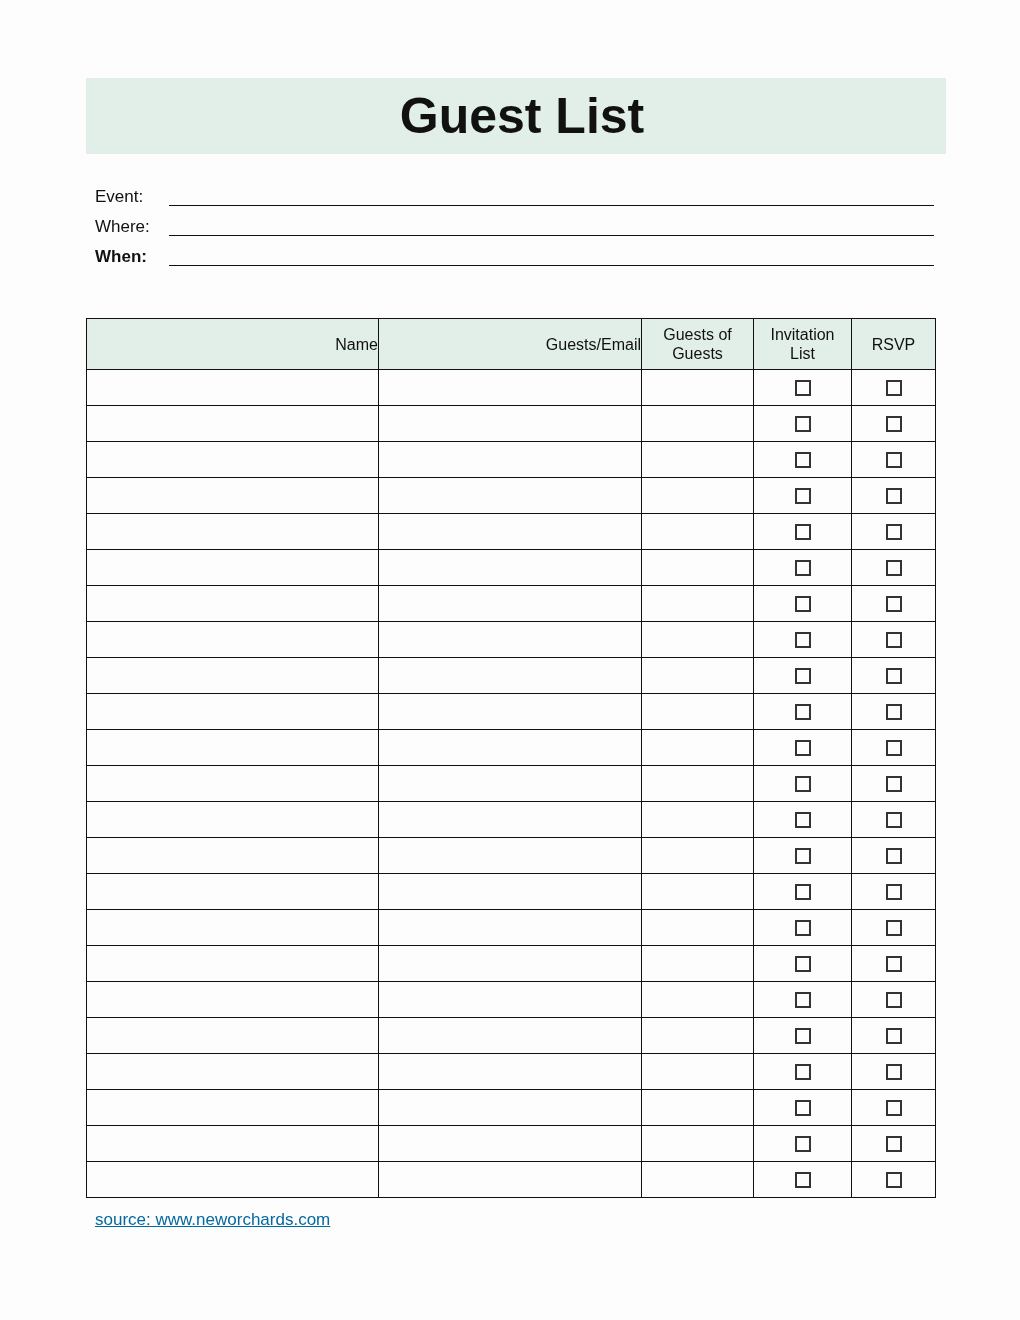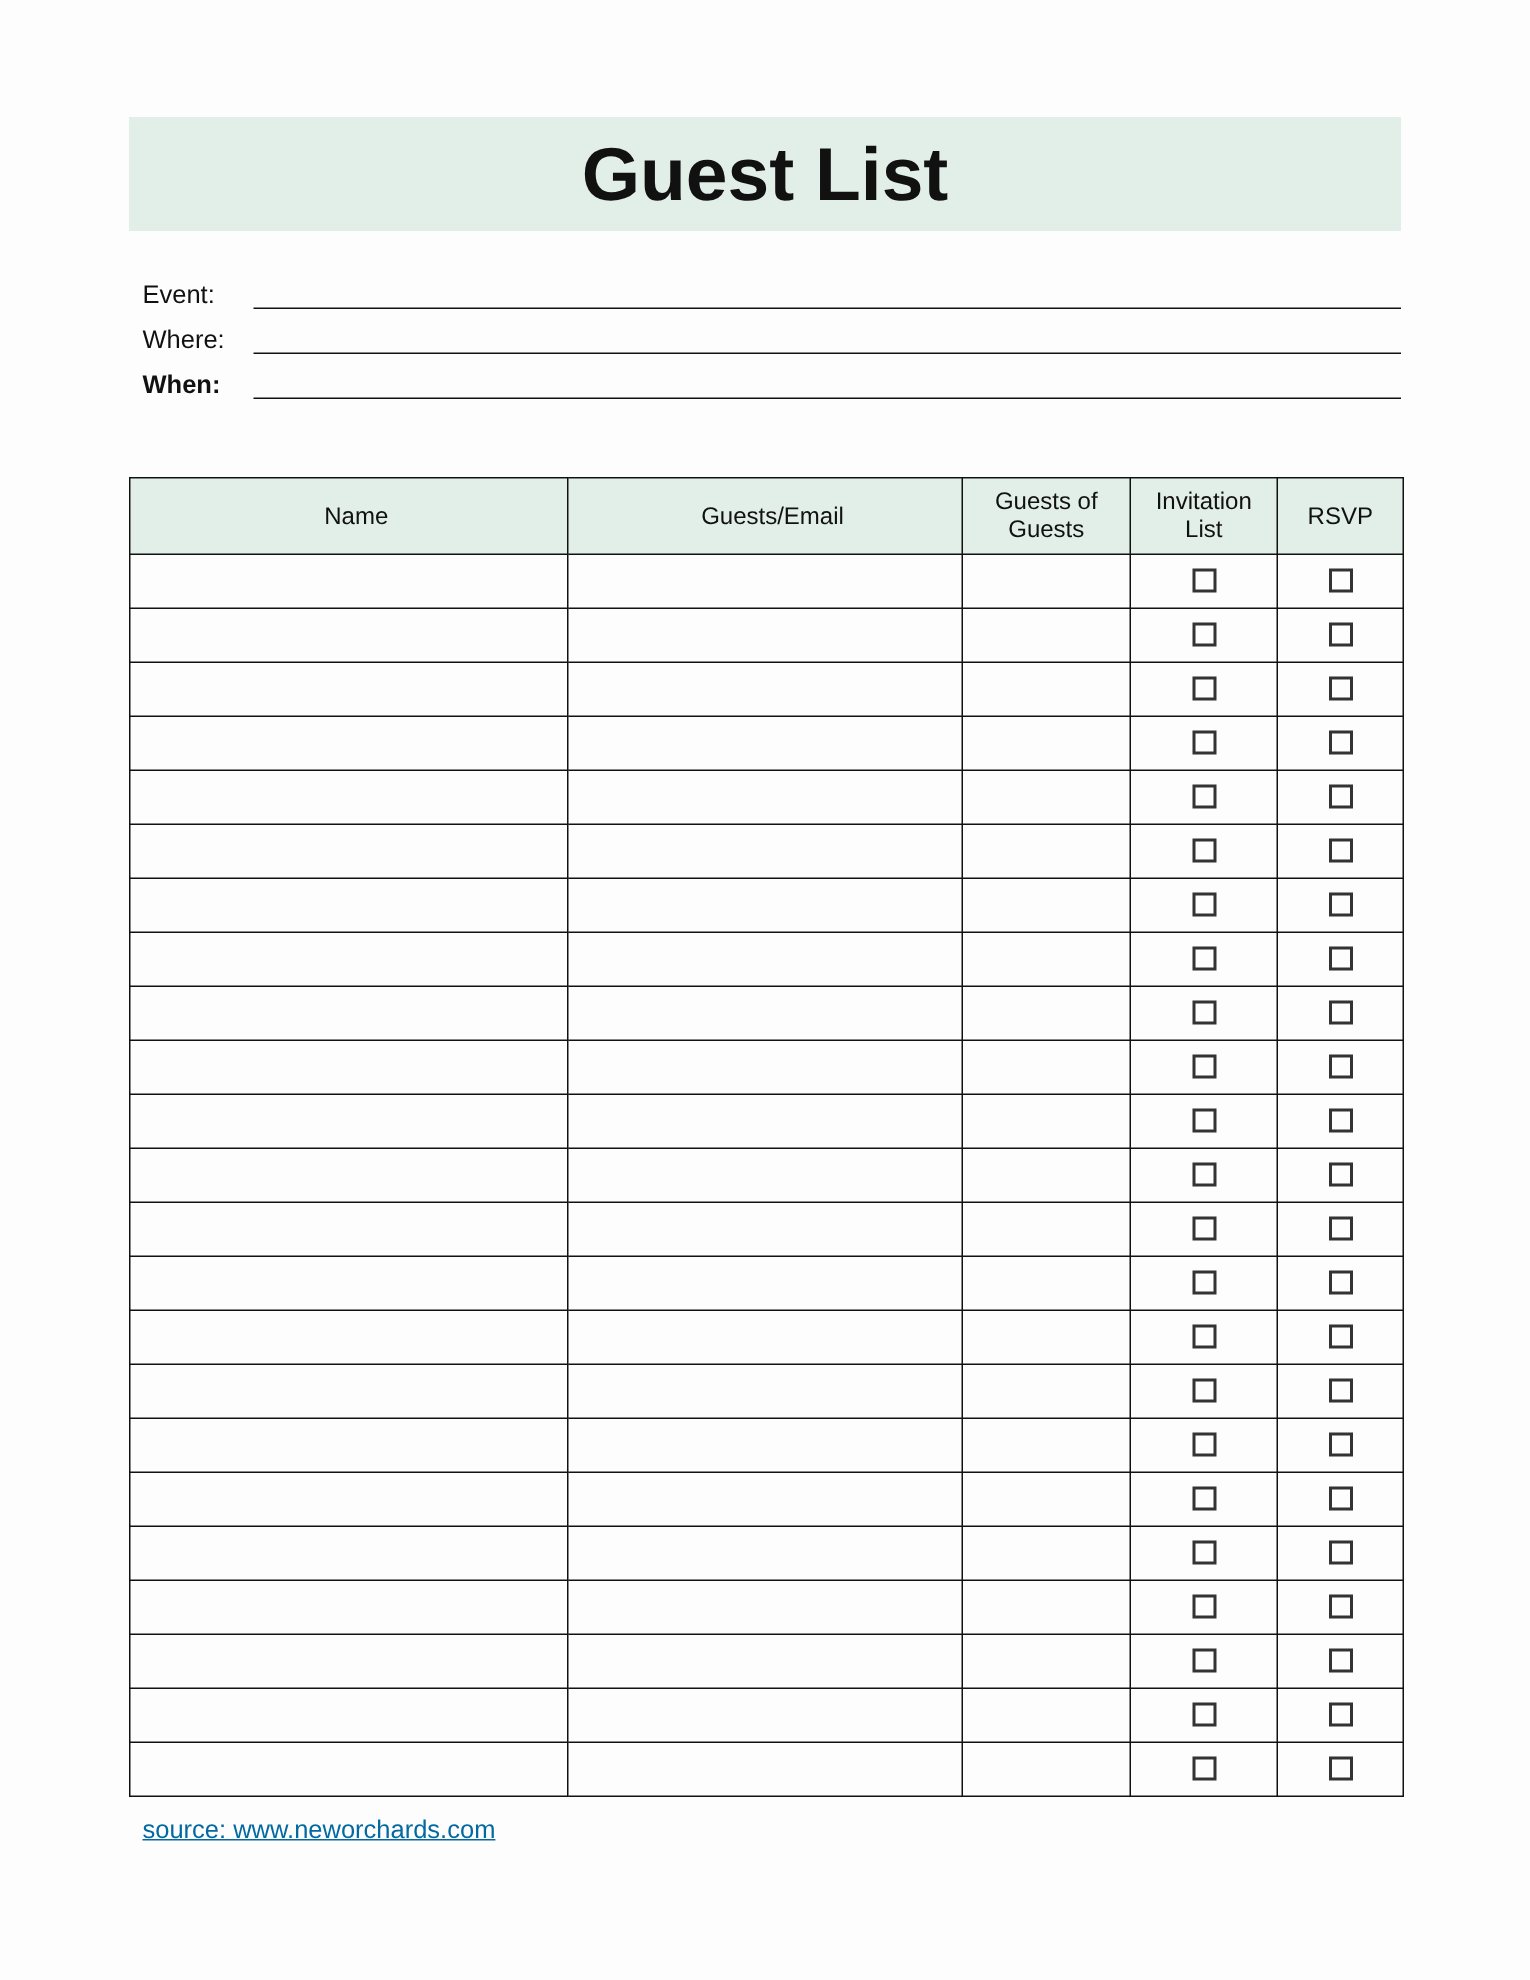--- a/index.html
+++ b/index.html
@@ -1,25 +1,25 @@
 <!DOCTYPE html>
 <html><head>
 <meta charset="utf-8">
 <style>
   html,body{margin:0;padding:0;background:#fdfdfd;}
   body{width:1020px;height:1320px;position:relative;font-family:"Liberation Sans",sans-serif;color:#111;}
-  .title-band{position:absolute;left:86px;top:78px;width:848px;height:76px;background:#e2efe9;display:flex;align-items:center;justify-content:center;}
+  .title-band{position:absolute;left:86px;top:78px;width:848px;height:76px;background:#e2efe9;display:flex;align-items:center;justify-content:center;padding-left:12px;}
   .title{font-size:50px;font-weight:bold;letter-spacing:0px;}
   .field{position:absolute;left:95px;width:839px;height:24px;}
   .field .lbl{position:absolute;left:0;top:2px;font-size:17px;}
   .field .line{position:absolute;left:74px;right:0;top:20px;border-bottom:1px solid #111;height:0;}
   table{position:absolute;left:86px;top:318px;width:849px;border-collapse:collapse;table-layout:fixed;}
   th,td{border:1px solid #111;padding:0;}
   th{background:#e2efe9;height:50px;font-weight:normal;font-size:16px;line-height:19px;}
-  th.left{text-align:center;padding-left:10px;}
+  th.left{text-align:right;padding-left:10px;}
   th.center{text-align:center;}
   td{height:35px;}
   td.cb{text-align:center;}
   .box{display:inline-block;width:16px;height:16px;border:2px solid #333;box-sizing:border-box;vertical-align:middle;}
   .source{position:absolute;left:95px;top:1210px;font-size:17px;color:#0369a1;text-decoration:underline;}
 </style>
 </head>
 <body>
 
 <div class="title-band">

